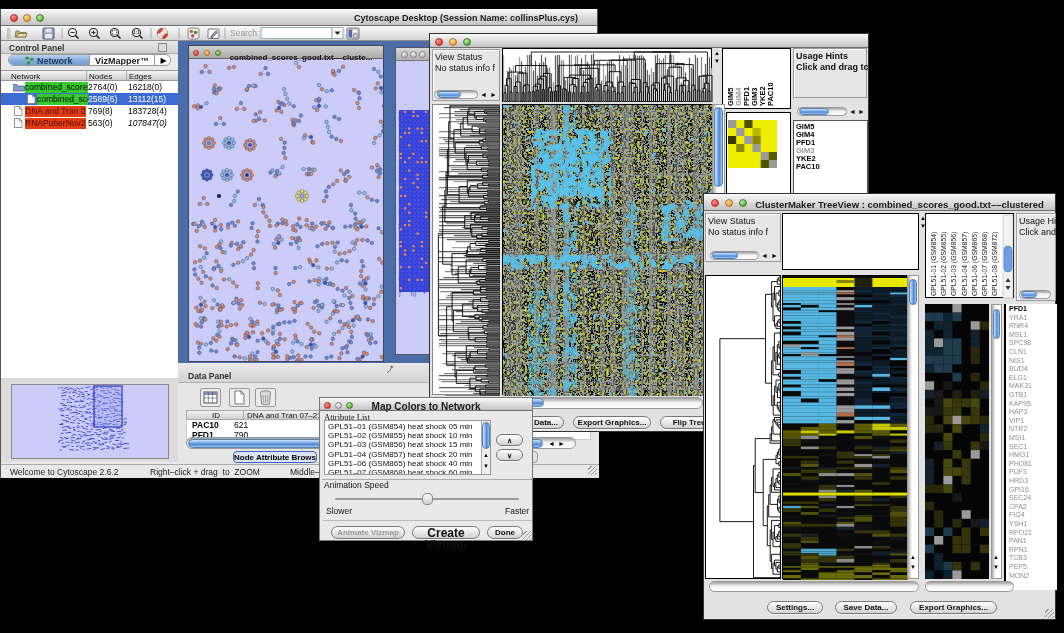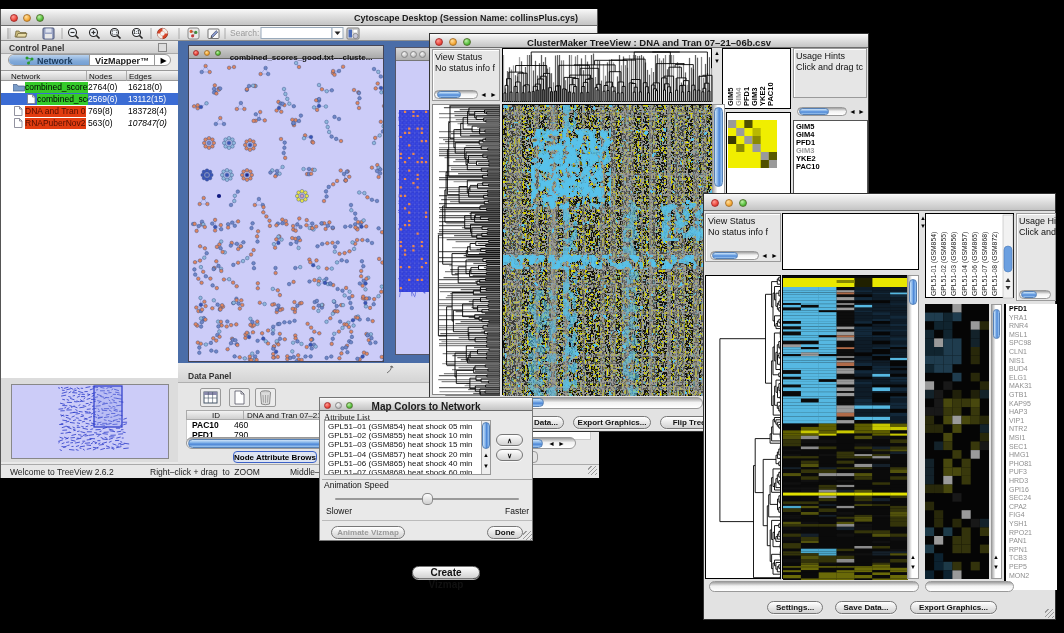--- a/index.html
+++ b/index.html
@@ -204,34 +204,34 @@
           <line x1="12" y1="6" x2="11.5" y2="13.5" stroke="#888" stroke-width=".7"></line>
         </svg>
       </div>
       <div class="abs" style="left:8px;top:47px;width:405px;height:10px;background:linear-gradient(#f2f2f2,#cfcfcf);border:1px solid #aaa;font-size:8px;color:#111;">
         <span class="abs" style="left:25px;top:0px;">ID</span>
         <span class="abs" style="left:60px;top:0px;">DNA and Tran 07–21–06…</span>
         <span class="abs" style="left:56px;top:0;width:1px;height:10px;background:#aaa;"></span>
       </div>
       <div class="abs" style="left:8px;top:57px;width:405px;height:20px;background:#fff;border:1px solid #ccc;border-top:0;font-size:8.5px;font-weight:bold;color:#000;">
         <span class="abs" style="left:5px;top:0px;">PAC10</span>
-        <span class="abs" style="left:47px;top:0px;font-weight:normal;">460</span>
+        <span class="abs" style="left:47px;top:0px;font-weight:normal;">621</span>
         <span class="abs" style="left:5px;top:10px;">PFD1</span>
         <span class="abs" style="left:47px;top:10px;font-weight:normal;">790</span>
       </div>
       <div class="sbtrack" style="left:8px;top:74px;width:390px;height:12px;"></div>
       <div class="sbthumbh" style="left:10px;top:75.5px;width:355px;height:9px;"></div>
       <span class="arr" style="left:370px;top:77px;">◄</span>
       <span class="arr" style="left:380px;top:77px;">►</span>
       <div class="abs" style="left:55px;top:88px;width:84px;height:12px;background:#dde4f2;border:1.5px solid #3c62c8;border-radius:4px;font-size:8px;font-weight:bold;color:#000;text-align:center;line-height:11px;overflow:hidden;white-space:nowrap;">Node Attribute Brows</div>
       <div class="abs" style="left:338px;top:88px;width:22px;height:12px;background:#e4e4e4;border:1px solid #999;border-radius:4px;font-size:8px;color:#000;text-align:center;line-height:11px;">r</div>
     </div>
 
   <div class="abs" style="left:0;top:455px;width:598px;height:14px;background:#e8e8e8;border-top:1px solid #aaa;">
-    <span class="abs" style="left:9px;top:2px;font-size:8.5px;color:#222;">Welcome to TreeView 2.6.2</span>
+    <span class="abs" style="left:9px;top:2px;font-size:8.5px;color:#222;">Welcome to Cytoscape 2.6.2</span>
     <span class="abs" style="left:149px;top:2px;font-size:8.5px;color:#222;">Right–click + drag&nbsp; to&nbsp; ZOOM</span>
     <span class="abs" style="left:289px;top:2px;font-size:8.5px;color:#222;">Middle–</span>
     <div class="grip" style="right:2px;bottom:3px;"></div>
   </div>
 </div>
 
 <div class="abs" id="net2" style="left:395px;top:47px;width:130px;height:308px;border:1px solid #556;background:#ccccf8;">
   <div style="position:absolute;left:0;top:0;right:0;height:13px;background:linear-gradient(#d8d8d8,#b0b0b0);border-bottom:1px solid #777;">
     <span class="lt ltx" style="left:5px;top:3px;width:7px;height:7px;"></span>
     <span class="lt ltx" style="left:14px;top:3px;width:7px;height:7px;"></span>
@@ -943,21 +943,20 @@
         <circle cx="177.8" cy="294.8" r="1.8" fill="#dd8560" stroke="#31497e" stroke-width=".4"></circle>
         <circle cx="173.6" cy="297.6" r="1.8" fill="#3a55b8" stroke="#31497e" stroke-width=".4"></circle>
         <circle cx="192.7" cy="298.0" r="1.8" fill="#dd8560" stroke="#31497e" stroke-width=".4"></circle>
         <circle cx="195.1" cy="302.6" r="1.8" fill="#6f86c8" stroke="#31497e" stroke-width=".4"></circle>
         <circle cx="197.0" cy="307.5" r="1.8" fill="#8fb8dc" stroke="#31497e" stroke-width=".4"></circle>
       </svg></div>
 </div>
 
 <div class="abs" id="tv1" style="left:429px;top:33px;width:440px;height:399px;background:#e2e2e2;border:1px solid #333;">
   <div class="tbar" style="top:0;height:14px;">
-    <div class="tt" style="top:2px;font-size:9.5px;">ClusterMaker TreeView : DNA and Tran 07–21–06b.csv</div>
     <span class="lt ltr" style="left:5px;top:3px;width:8px;height:8px;"></span>
     <span class="lt lto" style="left:19px;top:3px;width:8px;height:8px;"></span>
     <span class="lt ltg" style="left:33px;top:3px;width:8px;height:8px;"></span>
   </div>
 
   <div class="pane" style="left:2px;top:15px;width:68px;height:52px;">
     <div class="t9 abs" style="left:2px;top:2px;color:#111;white-space:nowrap;">View Status<br>No status info f</div>
     <div class="sbtrack" style="left:1px;top:40px;width:44px;height:9px;"></div>
     <div class="sbthumbh" style="left:4px;top:41px;width:24px;height:7px;"></div>
     <span class="arr" style="left:47px;top:41px;">◄</span>
@@ -1077,21 +1076,21 @@
 
   <div class="blk" id="tv1collab" style="left:292px;top:14px;width:69px;height:61px;"><svg width="69" height="61" viewBox="0 0 69 61">
         <text transform="translate(10,57) rotate(-90)" font-size="7.5" font-weight="bold" font-family="Liberation Sans" fill="#000">GIM5</text>
         <text transform="translate(18,57) rotate(-90)" font-size="7.5" font-weight="bold" font-family="Liberation Sans" fill="#999">GIM4</text>
         <text transform="translate(26,57) rotate(-90)" font-size="7.5" font-weight="bold" font-family="Liberation Sans" fill="#000">PFD1</text>
         <text transform="translate(34,57) rotate(-90)" font-size="7.5" font-weight="bold" font-family="Liberation Sans" fill="#000">GIM3</text>
         <text transform="translate(42,57) rotate(-90)" font-size="7.5" font-weight="bold" font-family="Liberation Sans" fill="#000">YKE2</text>
         <text transform="translate(50,57) rotate(-90)" font-size="7.5" font-weight="bold" font-family="Liberation Sans" fill="#000">PAC10</text>
       </svg></div>
 
-  <div class="pane" style="left:363px;top:14px;width:74px;height:50px;">
+  <div class="pane" style="left:363px;top:14px;width:74px;height:50px;font-weight:bold;">
     <div class="t9 abs" style="left:2px;top:2px;color:#111;white-space:nowrap;">Usage Hints<br>Click and drag tc</div>
     <div class="sbtrack" style="left:3px;top:58px;width:50px;height:9px;"></div>
     <div class="sbthumbh" style="left:5px;top:59px;width:30px;height:7px;"></div>
     <span class="arr" style="left:55px;top:59px;">◄</span>
       <span class="arr" style="left:64px;top:59px;">►</span>
   </div>
 
   <div class="blk" id="tv1rowd" style="left:2px;top:70px;width:68px;height:291px;border:1px solid #888;"><svg width="68" height="291" viewBox="0 0 68 291">
         <line x1="16.0" y1="0.5" x2="67" y2="0.5" stroke="#868686" stroke-width="1.25"></line>
         <line x1="10.9" y1="2.5" x2="67" y2="2.5" stroke="#606060" stroke-width="1.25"></line>
@@ -1376,20 +1375,21 @@
       </svg></div>
 
   <div class="btn t8" style="left:8px;top:382px;width:55px;height:13px;line-height:12px;">Settings...</div>
   <div class="btn t8" style="left:77px;top:382px;width:57px;height:13px;line-height:12px;">Save Data...</div>
   <div class="btn t8" style="left:143px;top:382px;width:78px;height:13px;line-height:12px;">Export Graphics...</div>
   <div class="btn t8" style="left:230px;top:382px;width:76px;height:13px;line-height:12px;">Flip Tree Nod</div>
 </div>
 
 <div class="abs" id="tv2" style="left:703px;top:193px;width:353px;height:427px;background:#e2e2e2;border:1px solid #333;">
   <div class="tbar" style="top:0;height:17px;">
+    <div class="tt" style="top:4px;font-size:9.5px;left:40px;right:0;">ClusterMaker TreeView : combined_scores_good.txt––clustered</div>
     <span class="lt ltr" style="left:7px;top:4px;width:8px;height:8px;"></span>
     <span class="lt lto" style="left:21px;top:4px;width:8px;height:8px;"></span>
     <span class="lt ltg" style="left:35px;top:4px;width:8px;height:8px;"></span>
   </div>
 
   <div class="pane" style="left:1px;top:19px;width:76px;height:49px;">
     <div class="t9 abs" style="left:2px;top:2px;color:#111;white-space:nowrap;">View Status<br>No status info f</div>
     <div class="sbtrack" style="left:4px;top:37px;width:49px;height:9px;"></div>
     <div class="sbthumbh" style="left:6px;top:38px;width:26px;height:7px;"></div>
     <span class="arr" style="left:55px;top:38px;">◄</span>
@@ -2366,16 +2366,16 @@
   <div class="btn" style="left:176px;top:36px;width:27px;height:12px;font-size:7px;line-height:11px;">∧</div>
   <div class="btn" style="left:176px;top:51px;width:27px;height:12px;font-size:7px;line-height:11px;">∨</div>
   <div class="abs" style="left:2px;top:81px;width:210px;height:0;border-top:1px solid #aaa;"></div>
   <span class="abs" style="left:4px;top:82px;font-size:8.5px;color:#111;">Animation Speed</span>
   <div class="abs" style="left:15px;top:100px;width:184px;height:2px;background:#999;border-radius:2px;"></div>
   <div class="abs" style="left:102px;top:95px;width:11px;height:12px;background:linear-gradient(#fdfdfd,#cfcfcf);border:1px solid #888;border-radius:5px 5px 40% 40%;"></div>
   <span class="abs" style="left:6px;top:108px;font-size:8.5px;color:#111;">Slower</span>
   <span class="abs" style="left:185px;top:108px;font-size:8.5px;color:#111;">Faster</span>
   <div class="abs" style="left:2px;top:122px;width:210px;height:0;border-top:1px solid #bbb;"></div>
   <div class="btn" style="left:11px;top:128px;width:74px;height:13px;font-size:8px;line-height:12px;color:#999;">Animate Vizmap</div>
-  <div class="btn" style="left:92px;top:128px;width:68px;height:13px;font-size:10px;line-height:12px;margin-top:40px;">Create Vizmap</div>
+  <div class="btn" style="left:92px;top:128px;width:68px;height:13px;font-size:12px;line-height:12px;">Create Vizmap</div>
   <div class="btn" style="left:167px;top:128px;width:36px;height:13px;font-size:8px;line-height:12px;">Done</div>
   <div class="grip" style="right:0;bottom:0;"></div>
 </div>
 
 </body></html>

